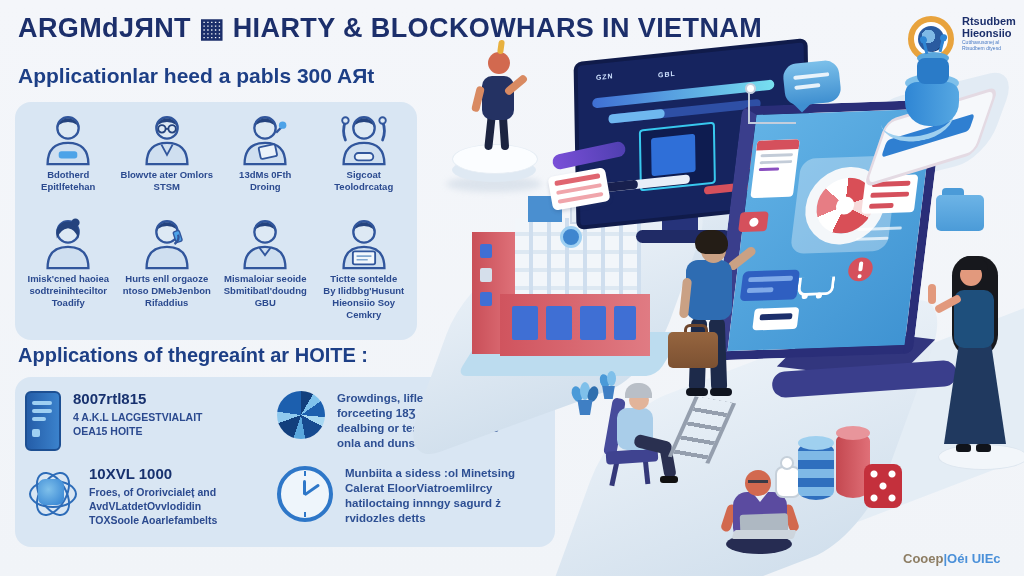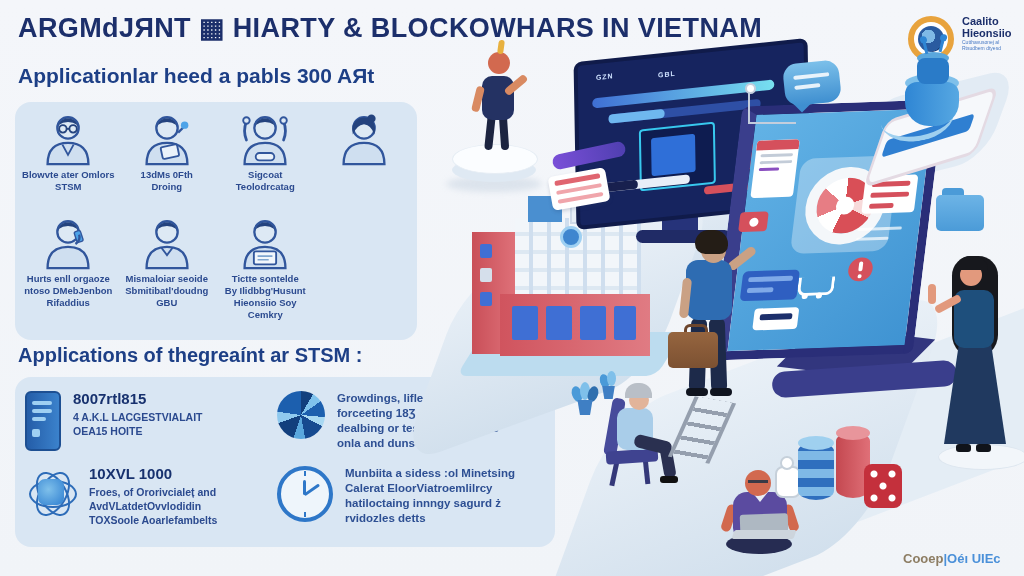--- a/index.html
+++ b/index.html
@@ -237,29 +237,37 @@
 </svg>
 
 <div id="stage">
 
   <div class="abs title">ARGMdJЯNT ▦ HIARTY &amp; BLOCKOWHARS IN VIETNAM</div>
   <div class="abs logo-wrap">
     <div class="logo-ring">
         <div class="logo-globe"></div>
       </div>
     <div class="logo-txt">
-      <div class="logo-name">Caalito</div>
+      <div class="logo-name">Rtsudbem</div>
       <div class="logo-name">Hieonsiio</div>
       <div class="logo-tag">Cutthavusonej al</div>
       <div class="logo-tag">Rtsudbem dtyesd</div>
     </div>
   </div>
   <div class="abs subtitle">Applicationlar heed a pabls 300 AЯt</div>
 
   <div class="abs panel panel-roles">
+    <div class="role-cell">
+      <svg width="64" height="52" viewBox="0 0 64 56">
+        <use href="#sym-bust"></use>
+          <rect x="22" y="40" width="20" height="8" rx="3" fill="#4da3e8"></rect>
+        </svg>
+      <div class="role-label pre">Bdotherd
+Epitlfetehan</div>
+    </div>
     <div class="role-cell">
       <svg width="64" height="52" viewBox="0 0 64 56">
         <use href="#sym-bust"></use>
         <circle cx="26.5" cy="16" r="4" fill="none" stroke="#24437e" stroke-width="2"></circle>
         <circle cx="37.5" cy="16" r="4" fill="none" stroke="#24437e" stroke-width="2"></circle>
         <path d="M30.5 16 h3" stroke="#24437e" stroke-width="2"></path>
         <path d="M26 33 L32 44 L38 33" fill="none" stroke="#31569c" stroke-width="2"></path>
         </svg>
       <div class="role-label pre">Blowvte ater Omlors
 STSM</div>
@@ -285,20 +293,23 @@
         </svg>
       <div class="role-label pre">Sigcoat
 Teolodrcatag</div>
     </div>
     <div class="role-cell">
       <svg width="64" height="52" viewBox="0 0 64 56">
         <use href="#sym-bust"></use>
         <path d="M20 22 Q17 10 26 5 Q36 1 42 9 Q45 14 43 22 Q40 12 32 11 Q24 12 20 22 Z" fill="#24437e"></path>
         <circle cx="40" cy="5" r="4.5" fill="#24437e"></circle>
         </svg>
+      <div class="role-label pre">Imisk'cned haoiea
+sodtreinihteciltor
+Toadify</div>
     </div>
     <div class="role-cell">
       <svg width="64" height="52" viewBox="0 0 64 56">
         <use href="#sym-bust"></use>
         <rect x="40" y="14" width="7" height="12" rx="2" transform="rotate(-18 43 20)" fill="#4da3e8" stroke="#31569c" stroke-width="1.5"></rect>
         <path d="M40 28 Q46 24 44 18" fill="none" stroke="#31569c" stroke-width="2.5"></path>
         </svg>
       <div class="role-label pre">Hurts enll orgaoze
 ntoso DMebJenbon
 Rifaddius</div>
@@ -317,21 +328,21 @@
         <use href="#sym-bust"></use>
         <rect x="20" y="36" width="24" height="14" rx="2" fill="#f2f7fc" stroke="#31569c" stroke-width="2"></rect>
         <path d="M24 41 h16 M24 45 h12" stroke="#7fa5cf" stroke-width="1.8"></path>
         </svg>
       <div class="role-label pre">Tictte sontelde
 By Ilidbbg'Husunt
 Hieonsiio Soy Cemkry</div>
     </div>
   </div>
 
-  <div class="abs apps-title">Applications of thegreaínt ar STSM :</div>
+  <div class="abs apps-title">Applications of thegreaínt ar HOITE :</div>
   <div class="abs panel panel-apps">
     <div class="app-item">
       <div class="ic-phone">
         <i style="top:8px;width:20px;"></i>
           <i style="top:16px;width:20px;"></i>
           <i style="top:24px;width:14px;"></i>
         <i style="top:36px;width:8px;height:8px;"></i>
         </div>
       <div>
         <div class="app-heading">8007rtl815</div>

